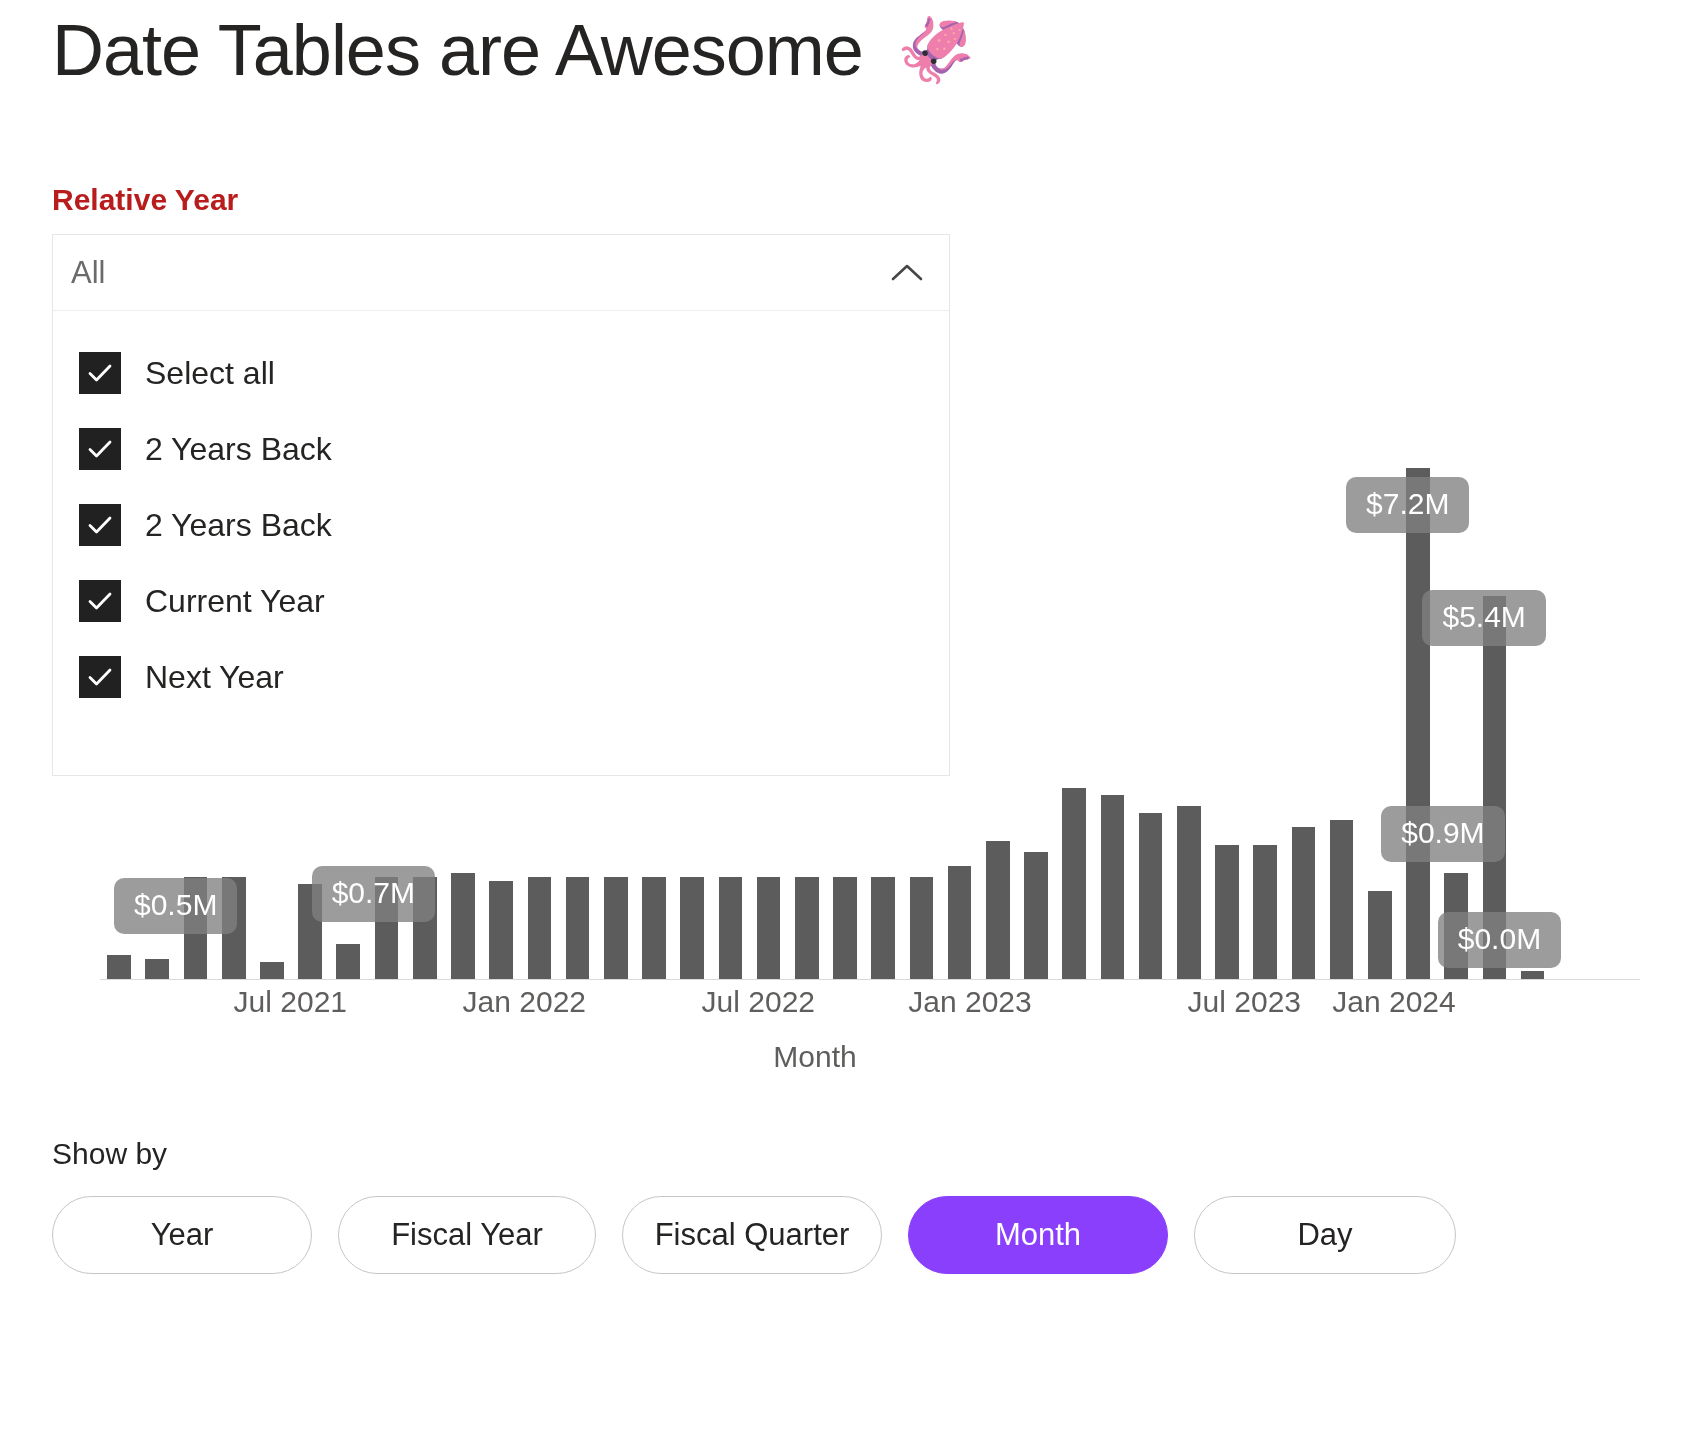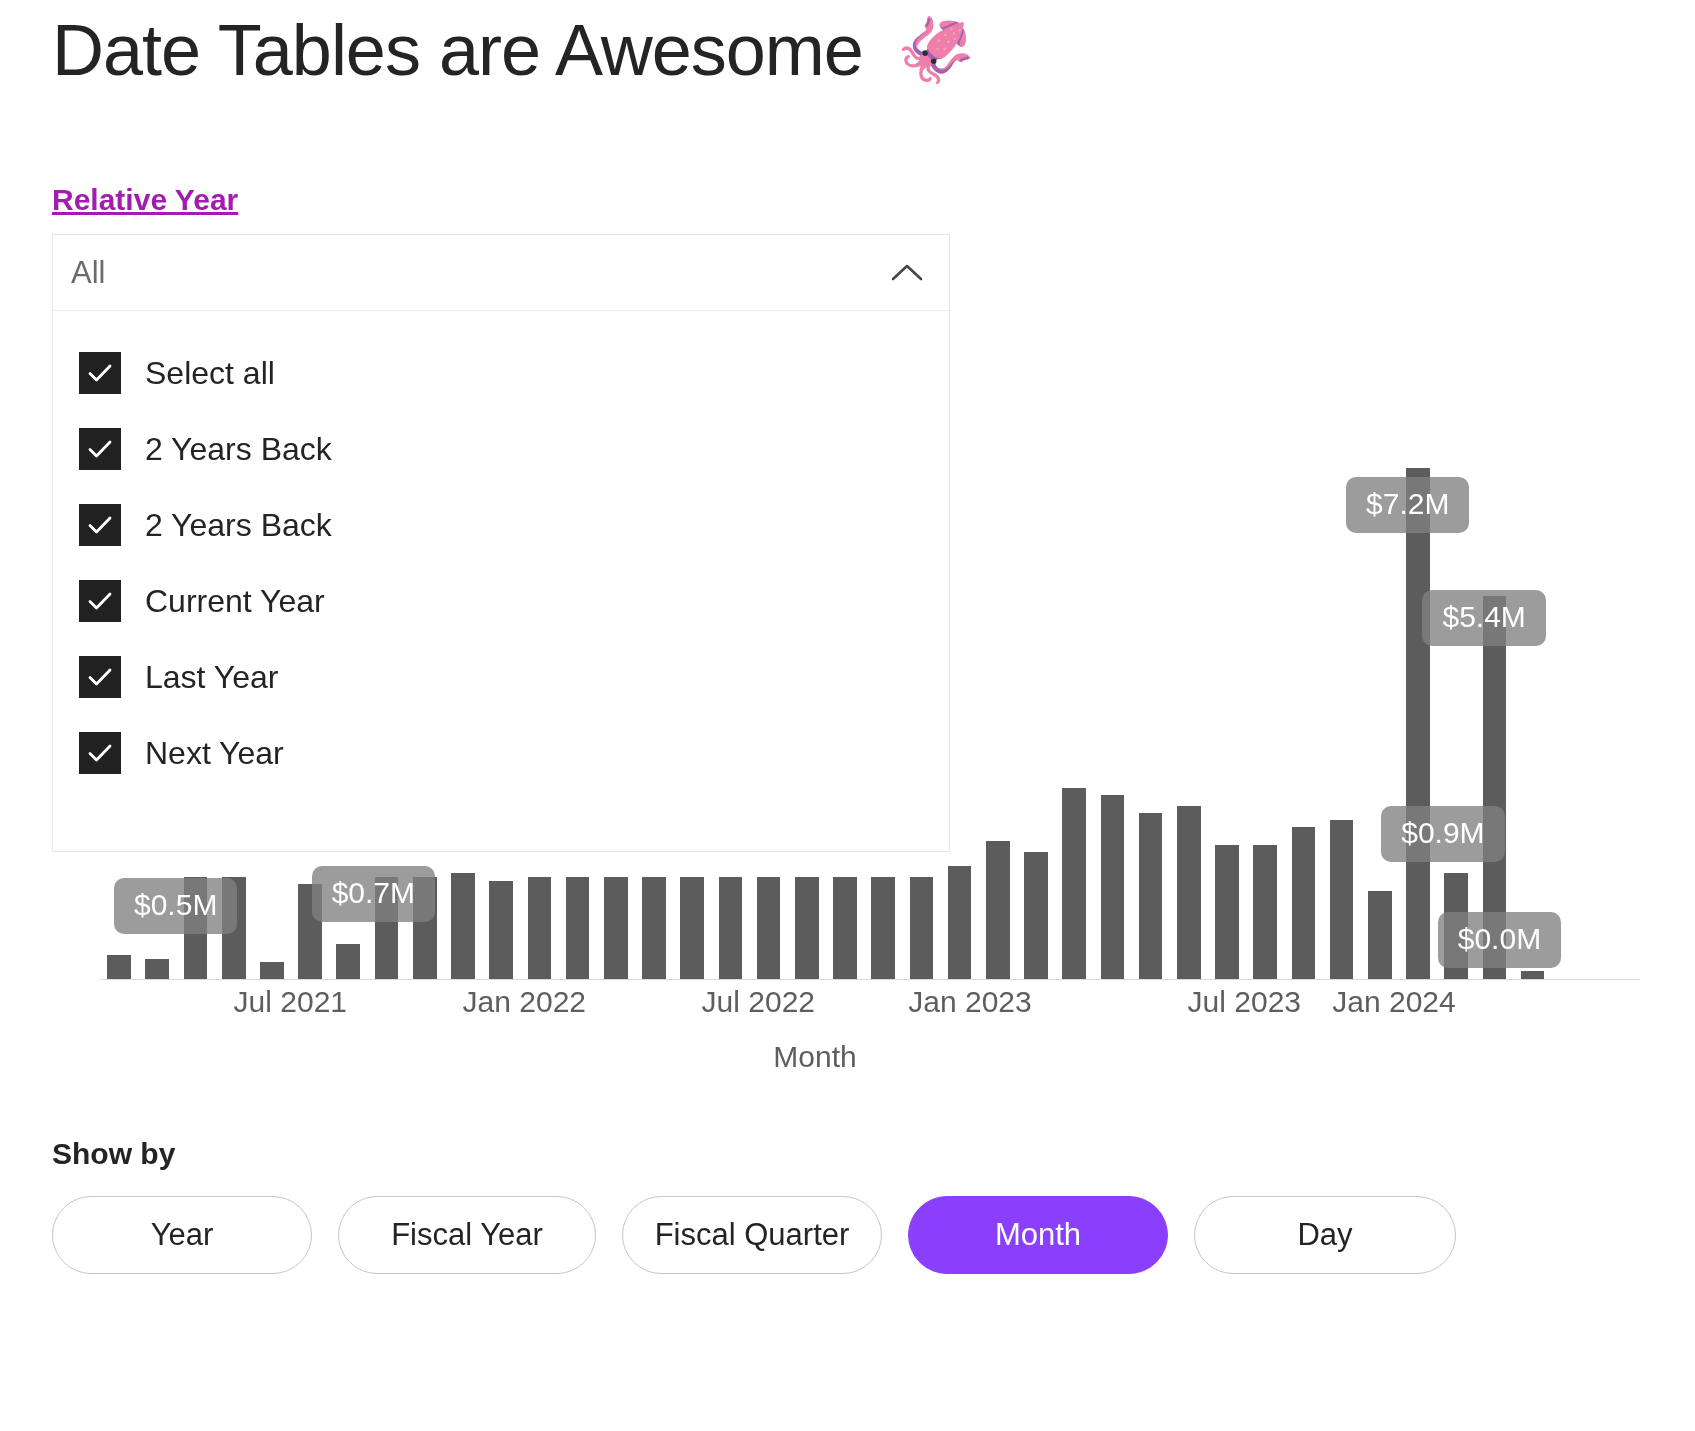--- a/index.html
+++ b/index.html
@@ -42,24 +42,23 @@
   
   #slicer {
     position: absolute;
     left: 52px;
     top: 180px;
     width: 900px;
   }
   #slicer-label {
     font-size: 30px;
     font-weight: bold;
-    color: #a21caf;
+    color: #b91c1c;
     line-height: 40px;
     margin-bottom: 14px;
-    text-decoration: underline;
   }
   #slicer-box {
     position: relative;
     width: 898px;
     box-sizing: border-box;
     border: 1px solid #e6e6e6;
     background: #ffffff;
   }
   #slicer-header {
     height: 76px;
@@ -200,21 +199,21 @@
 
   
   #showby {
     position: absolute;
     left: 52px;
     top: 1134px;
     width: 1600px;
   }
   #showby-label {
     font-size: 30px;
-    font-weight: bold;
+    font-weight: normal;
     color: #252423;
     line-height: 40px;
     margin-bottom: 18px;
   }
   #showby-buttons {
     display: flex;
     gap: 26px;
     margin-top: 22px;
   }
   .showby-btn {
@@ -434,28 +433,20 @@
             </svg>
           </span>
           <span class="slicer-item-label">Current Year</span>
         </div>
         <div class="slicer-item">
           <span class="slicer-checkbox">
             <svg width="30" height="30" viewBox="0 0 30 30">
               <path d="M5 15.5 L11.5 22 L25 8" fill="none" stroke="#ffffff" stroke-width="2.8" stroke-linecap="round" stroke-linejoin="round"></path>
             </svg>
           </span>
-          <span class="slicer-item-label">Last Year</span>
-        </div>
-        <div class="slicer-item">
-          <span class="slicer-checkbox">
-            <svg width="30" height="30" viewBox="0 0 30 30">
-              <path d="M5 15.5 L11.5 22 L25 8" fill="none" stroke="#ffffff" stroke-width="2.8" stroke-linecap="round" stroke-linejoin="round"></path>
-            </svg>
-          </span>
           <span class="slicer-item-label">Next Year</span>
         </div>
       </div>
   </div>
 </div>
 
 <div id="showby">
   <div id="showby-label">Show by</div>
   <div id="showby-buttons">
       <button class="showby-btn w1">Year</button>

